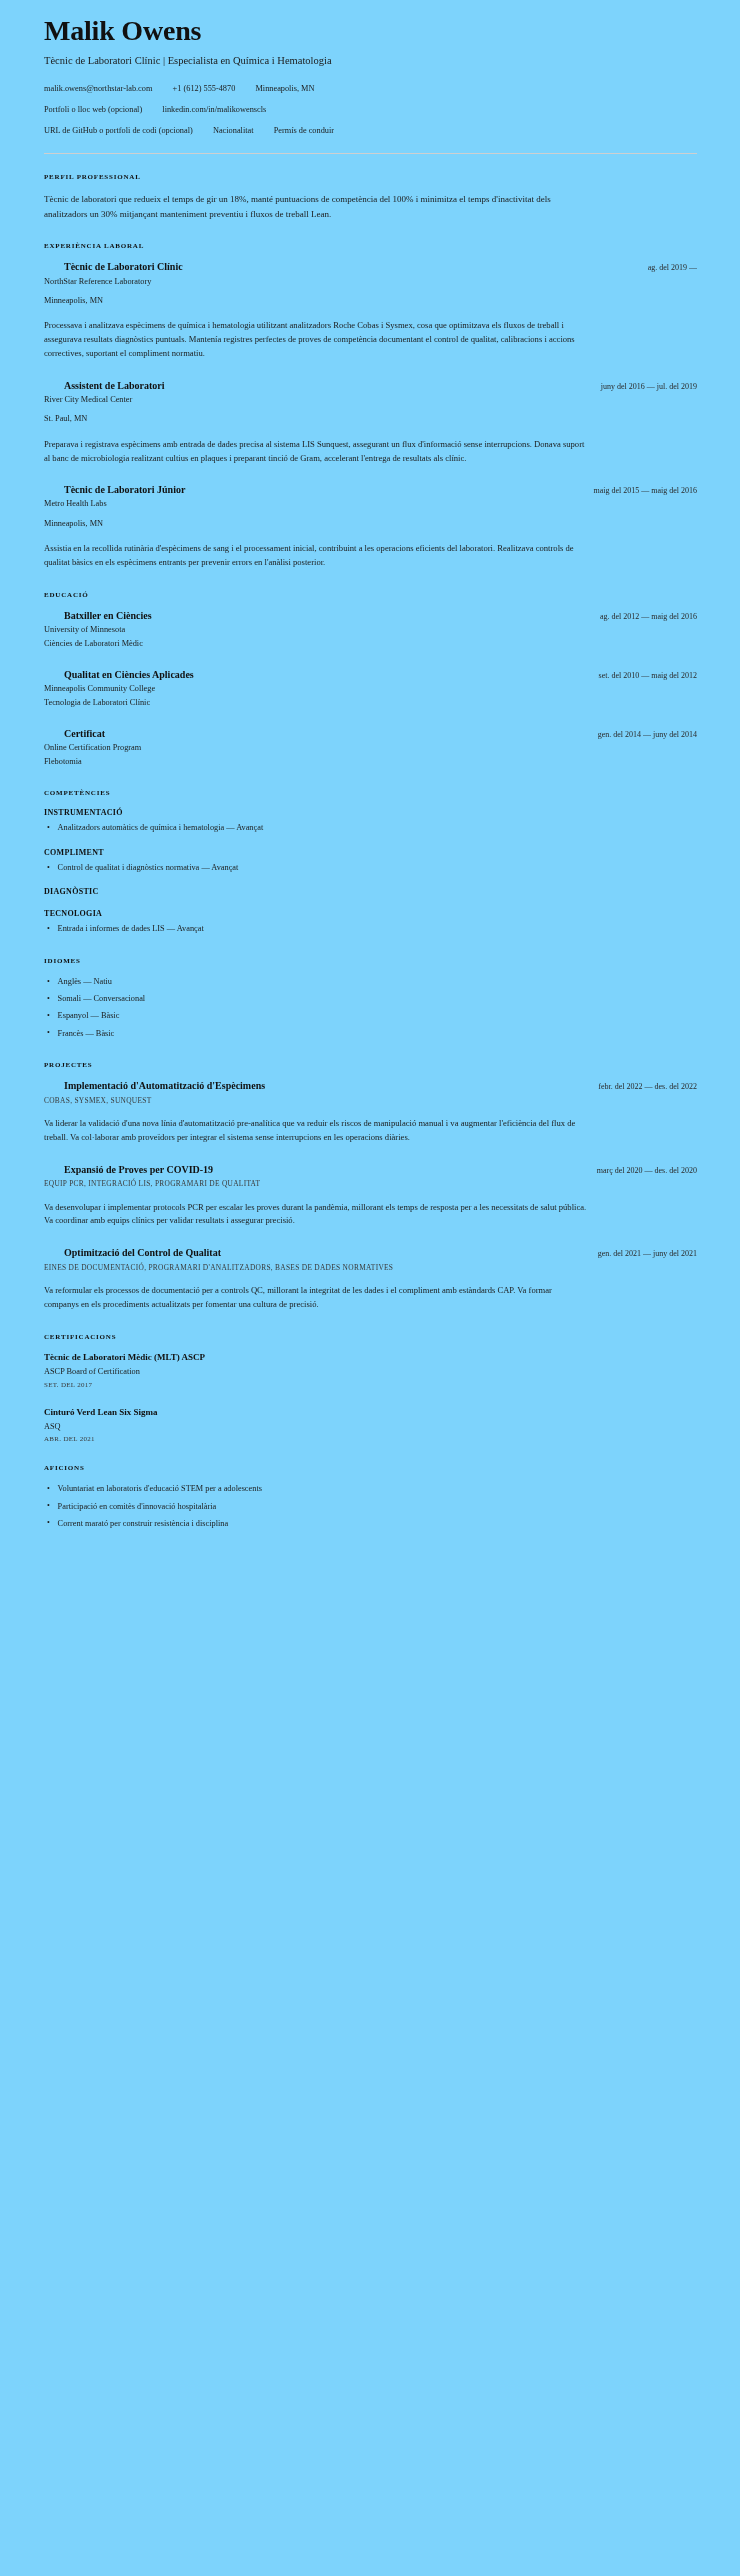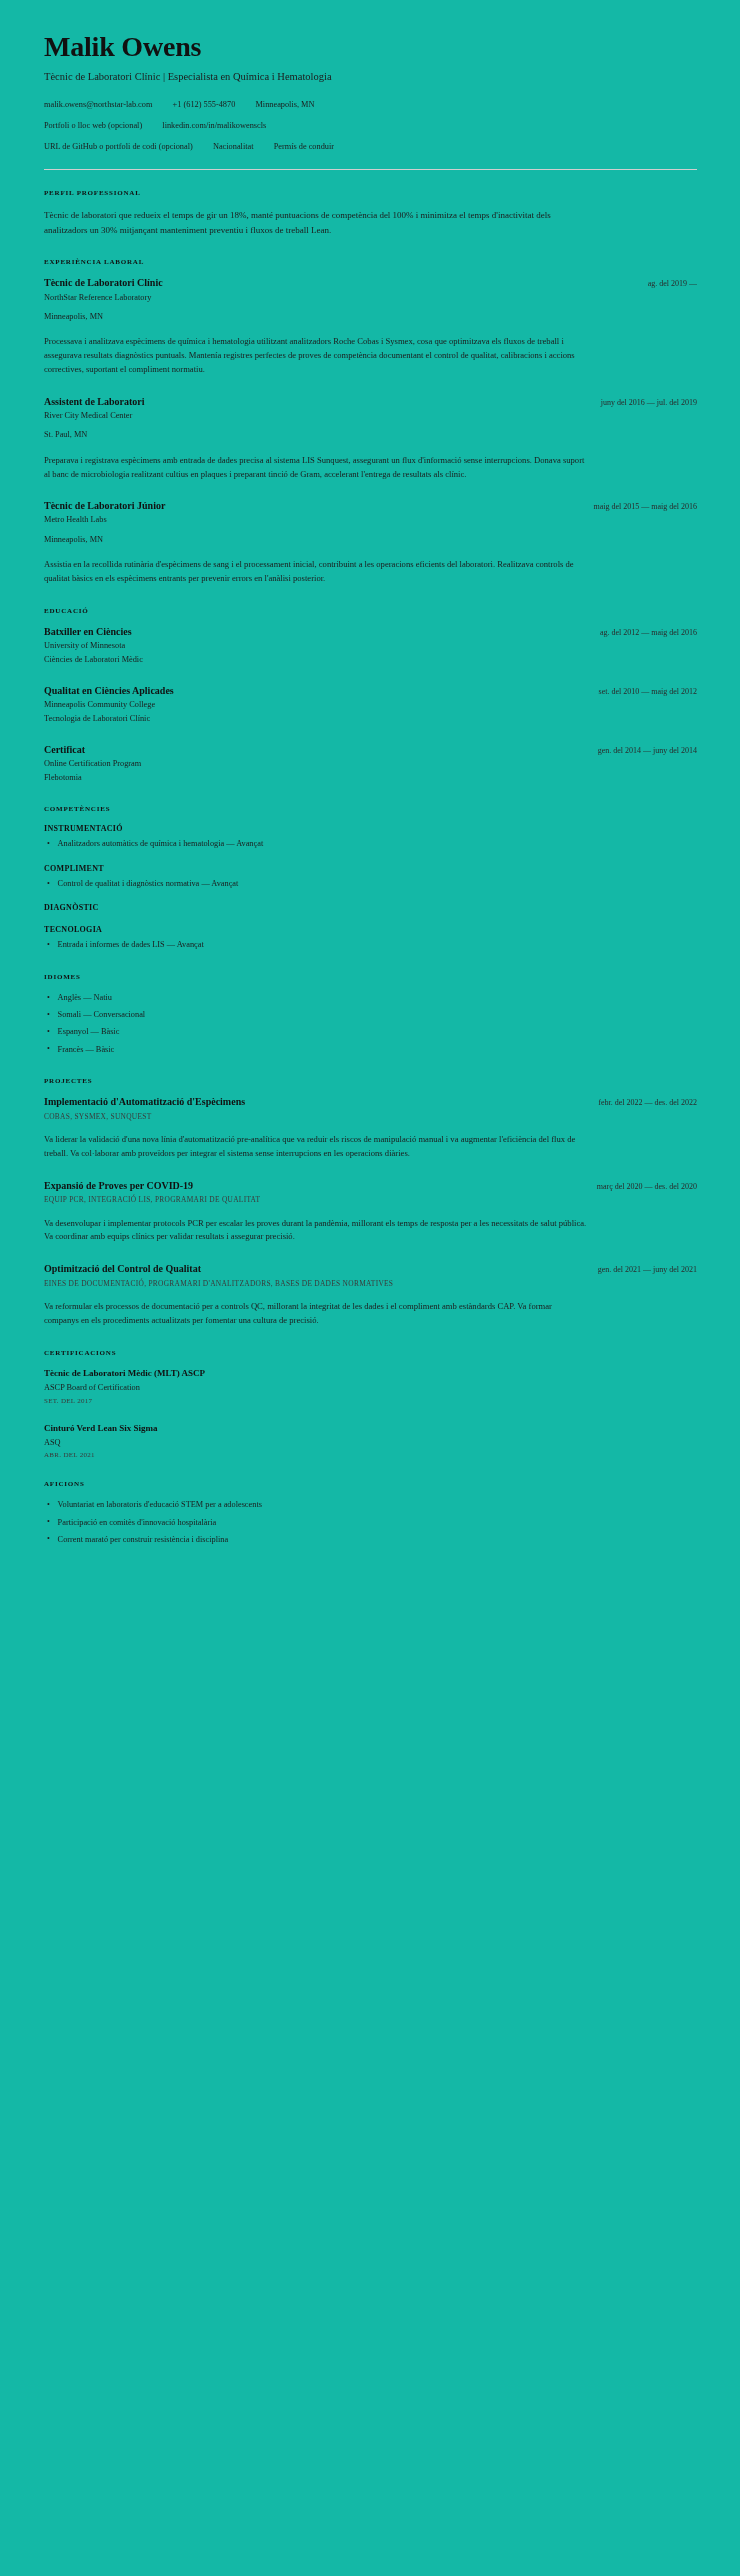--- a/index.html
+++ b/index.html
@@ -11,22 +11,22 @@
   body {
     font-family: "Liberation Serif", "DejaVu Serif", serif;
     color: #1a1a1a;
     width: 741px;
     -webkit-font-smoothing: antialiased;
   }
   .page {
     width: 741px;
     min-height: 2576px;
     box-sizing: border-box;
-    padding: 32px 44px 25px 44px;
-    background: #14b8a6;
+    padding: 16px 44px 25px 44px;
+    background: #7dd3fc;
   }
 
   
   .name {
     font-size: 28px;
     font-weight: 700;
     letter-spacing: -0.2px;
     line-height: 1.05;
     margin: 0 0 8.6px 0;
     color: #111111;
@@ -77,20 +77,21 @@
   
   .entry {
     margin-bottom: 18.5px;
   }
   .entry:last-child { margin-bottom: 0; }
   .entry-head {
     display: flex;
     align-items: baseline;
     justify-content: space-between;
     gap: 1px;
+    margin-left: 20px;
   }
   .entry-title {
     font-size: 10px;
     font-weight: 700;
     line-height: 1.25;
     margin: 0;
     color: #111111;
   }
   .entry-dates {
     font-size: 8px;

